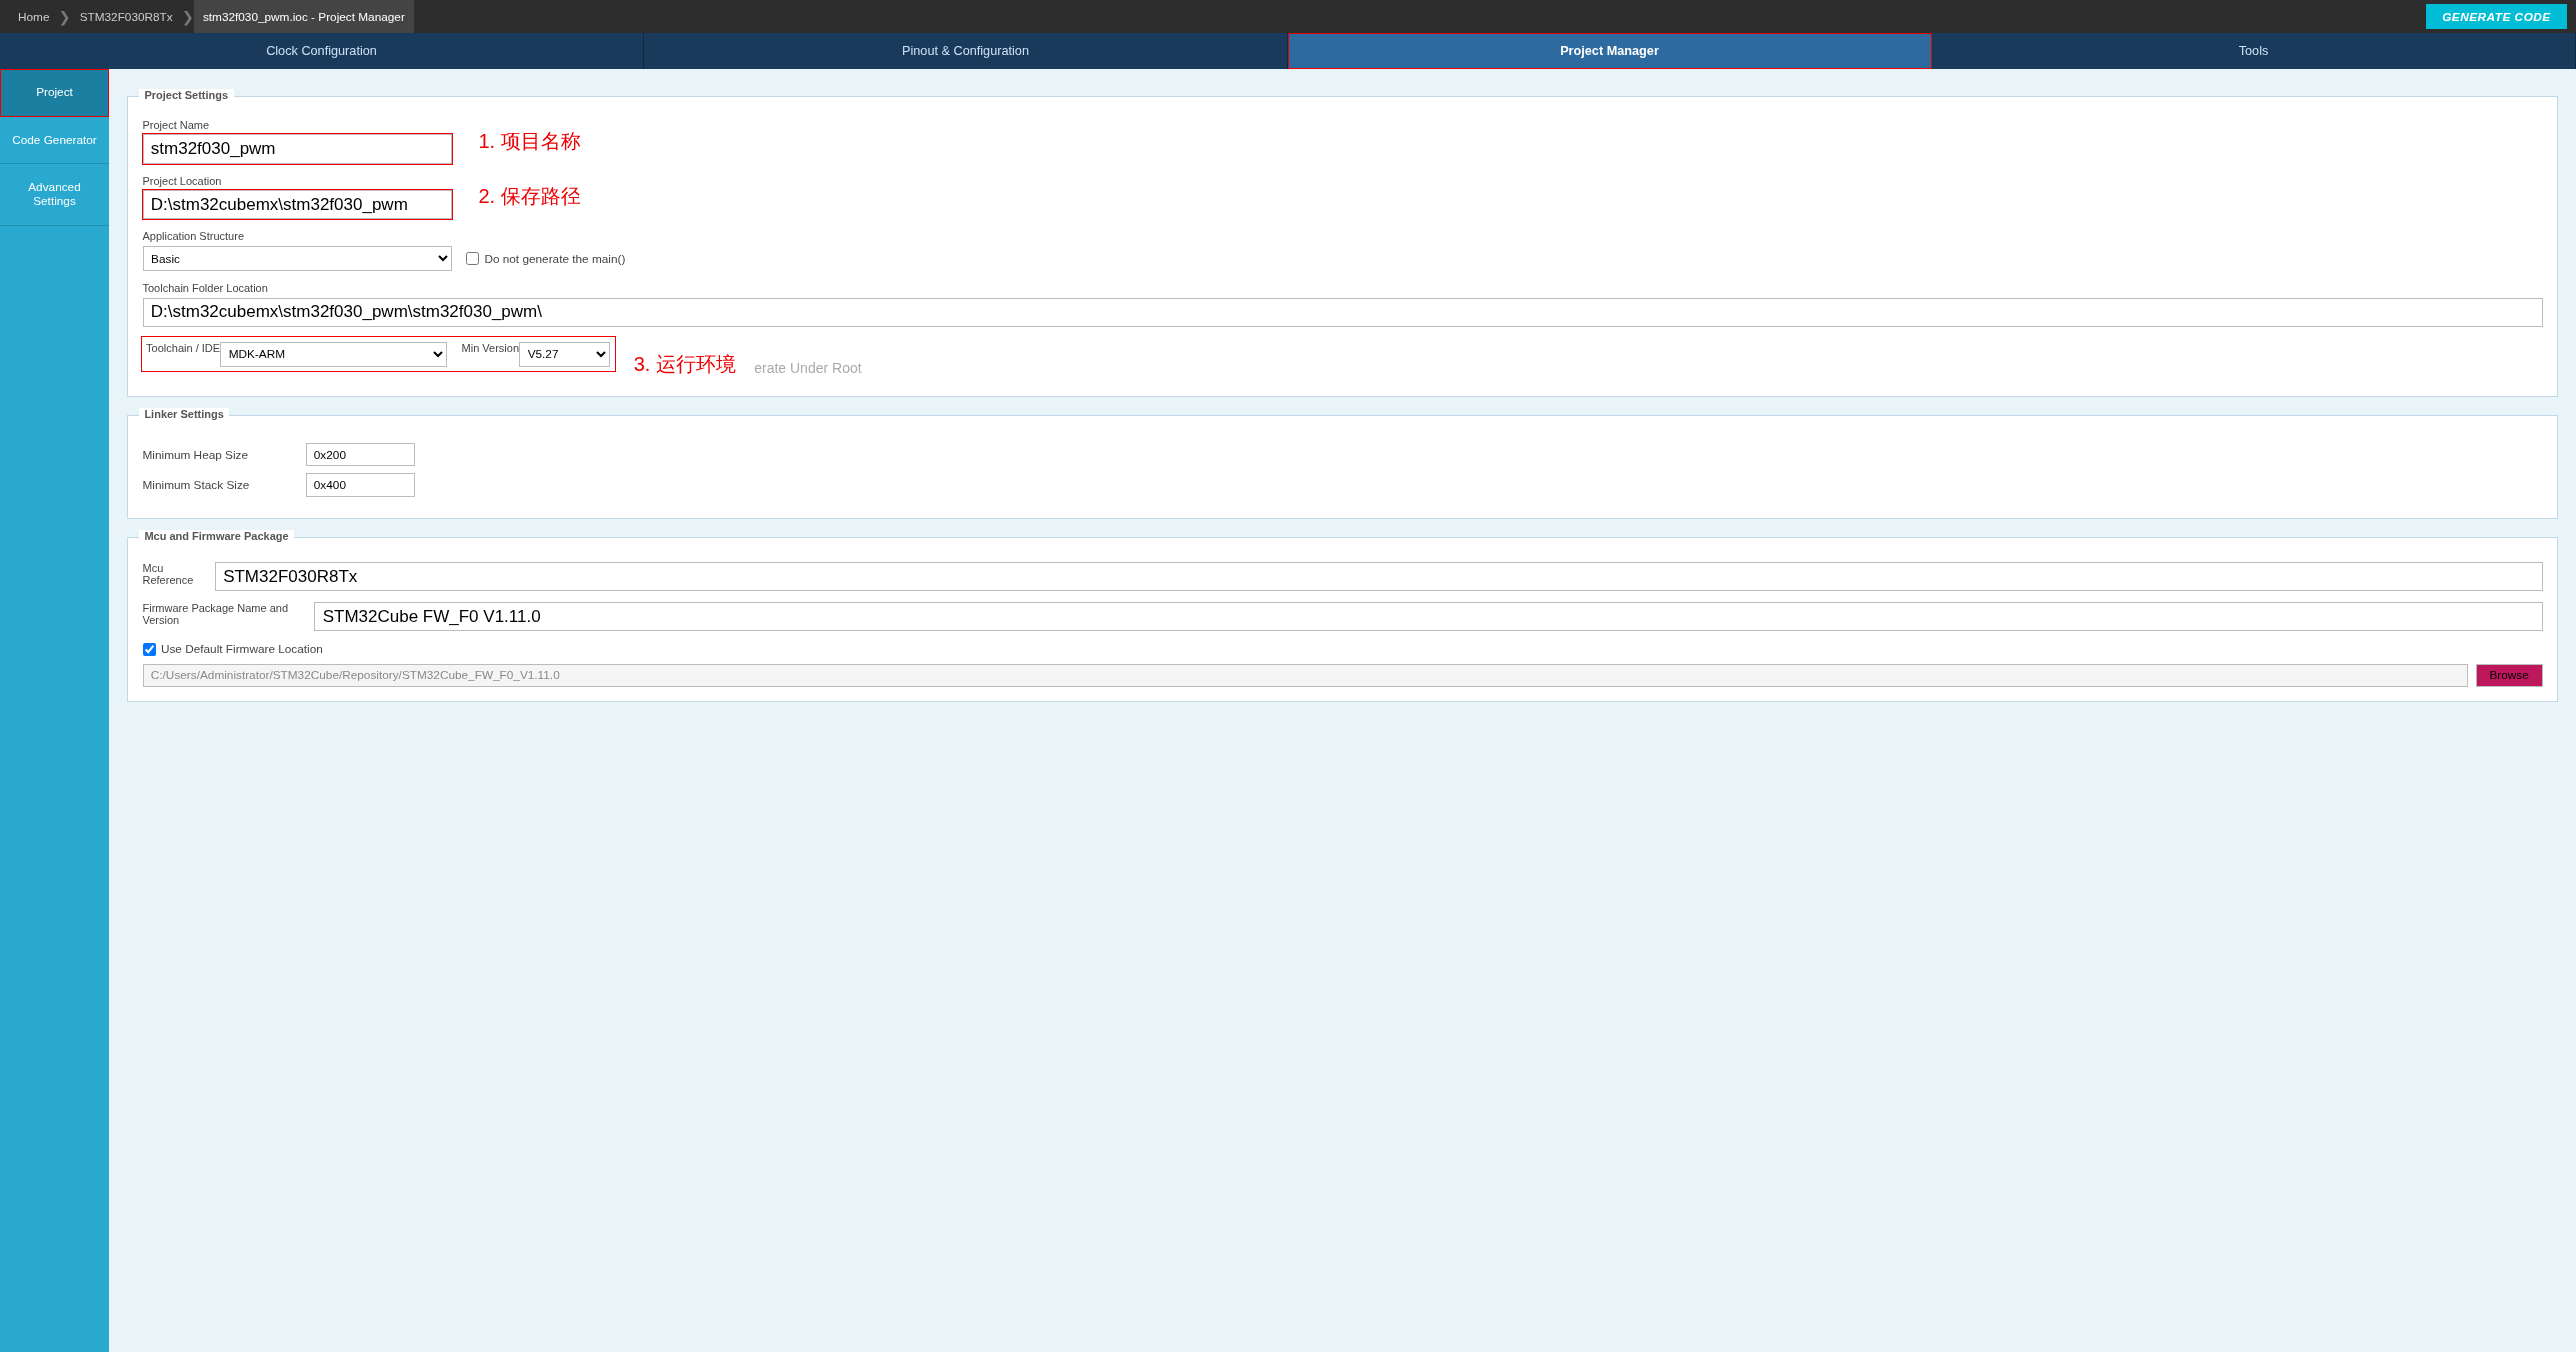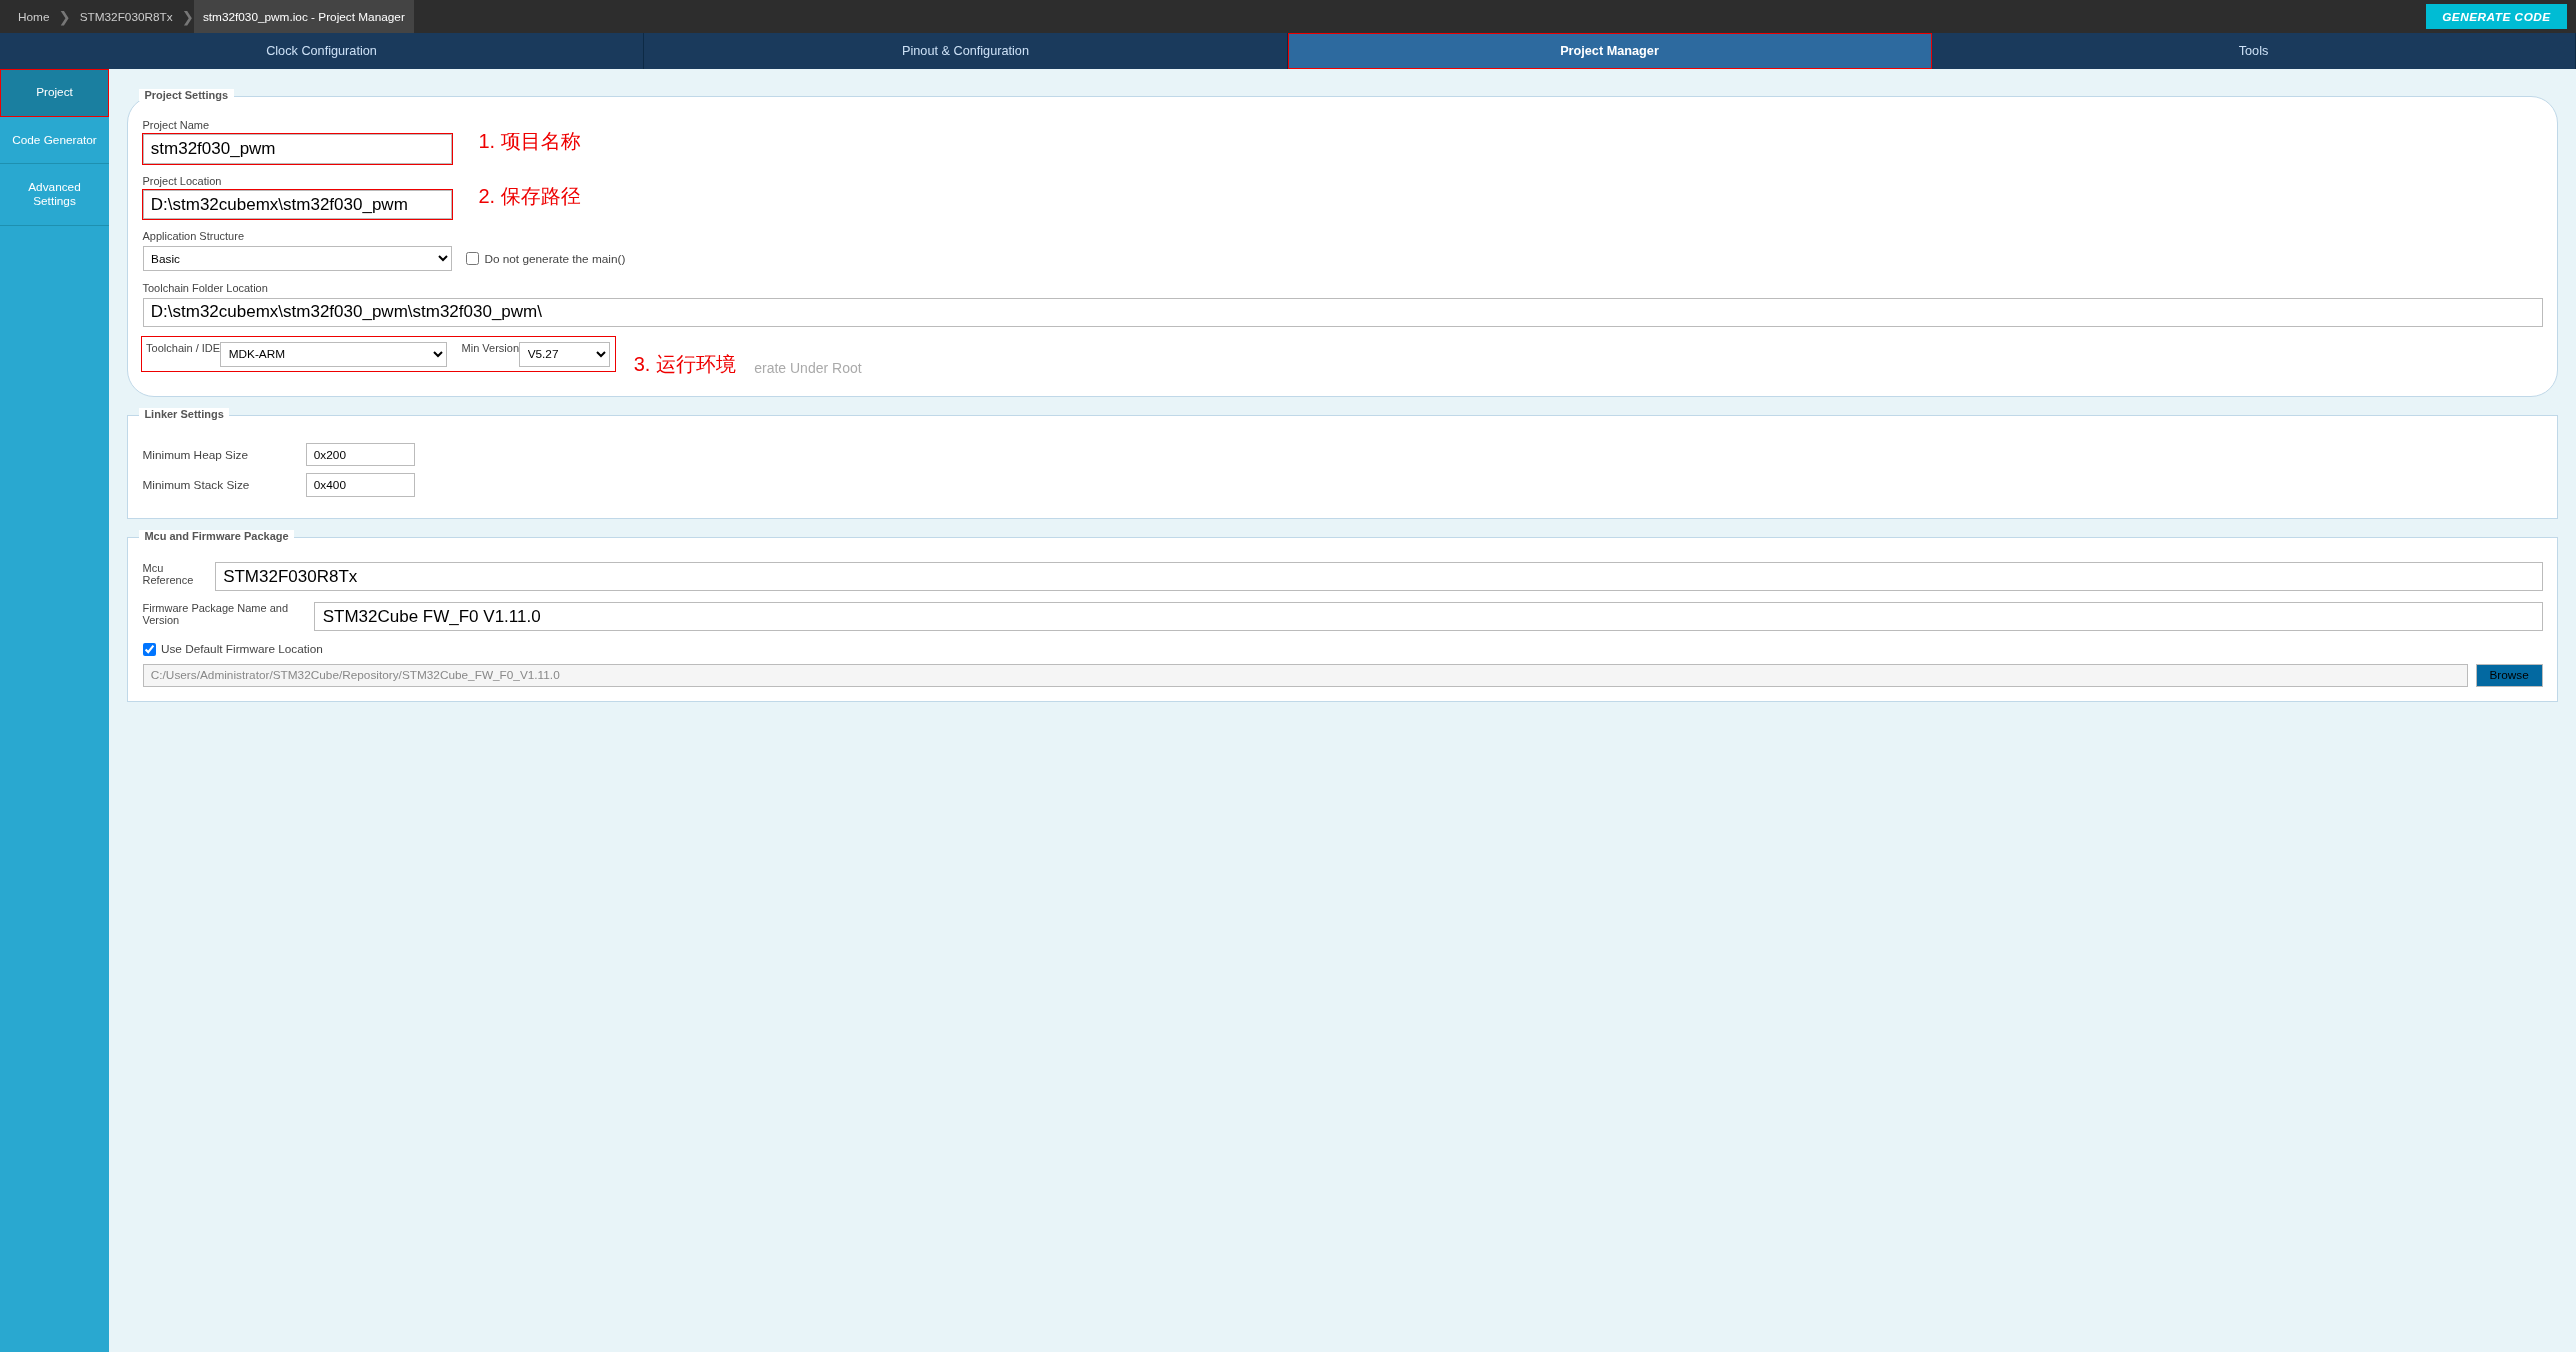--- a/index.html
+++ b/index.html
@@ -203,21 +203,21 @@
     }
     .firmware-input {
       flex: 1;
       border: 0.9px solid #bbb;
       padding: 3.6px 7.3px;
       font-size: 11.8px;
       background: #f5f5f5;
       color: #888;
     }
     .browse-btn {
-      background: #0369a1;
+      background: #be185d;
       border: 0.9px solid #bbb;
       padding: 3.6px 12.7px;
       font-size: 11.8px;
       cursor: pointer;
     }
 
     .app-structure-row {
       display: flex;
       align-items: center;
       gap: 14.5px;
@@ -266,21 +266,21 @@
 <div class="app-body">
 
   <div class="sidebar">
     <div class="sidebar-item active">Project</div>
     <div class="sidebar-item">Code Generator</div>
     <div class="sidebar-item">Advanced Settings</div>
   </div>
 
   <div class="content">
 
-    <div class="panel" style="margin-top:9px;border-radius:27px;">
+    <div class="panel" style="margin-top:9px;">
       <span class="panel-title">Project Settings</span>
 
       <div style="display:flex; align-items:center; margin-bottom:11px; margin-top:7.3px;">
         <div style="flex:1; max-width:309px;">
           <div class="form-label">Project Name</div>
           <input class="form-input outlined" type="text" style="width: 100%;" value="stm32f030_pwm">
         </div>
         <span class="annot-text" style="margin-left:27px;">1. 项目名称</span>
       </div>
 

